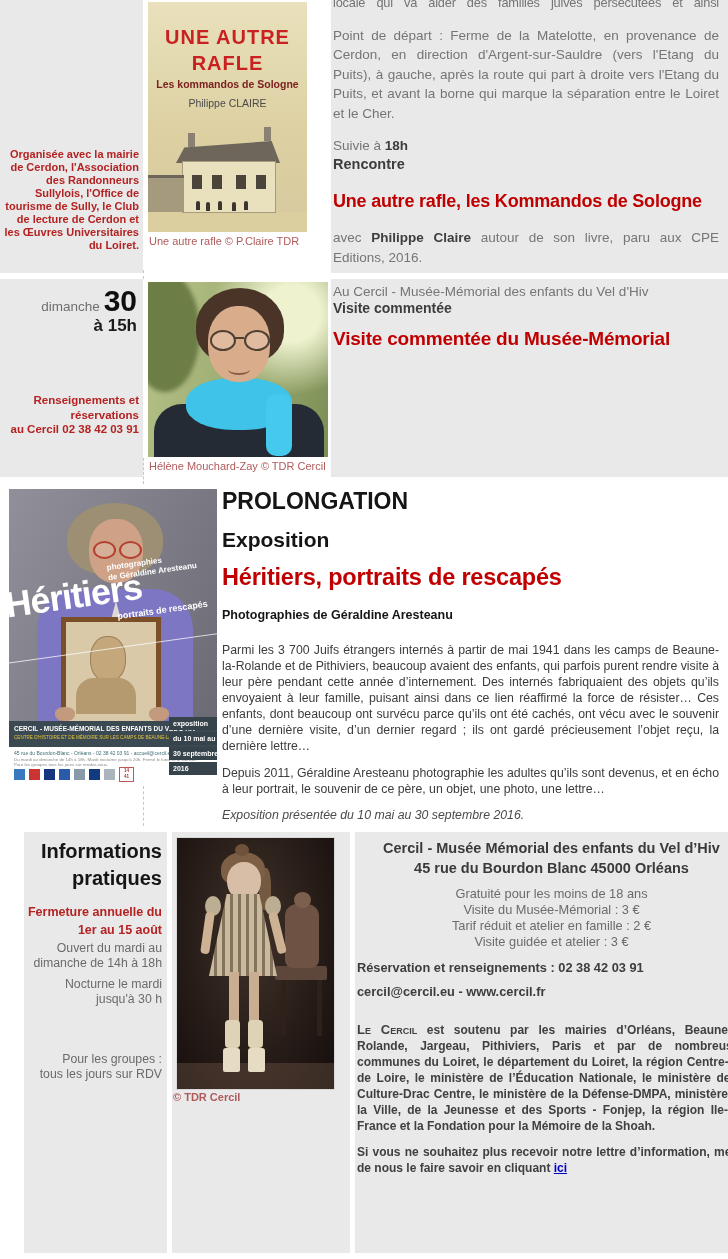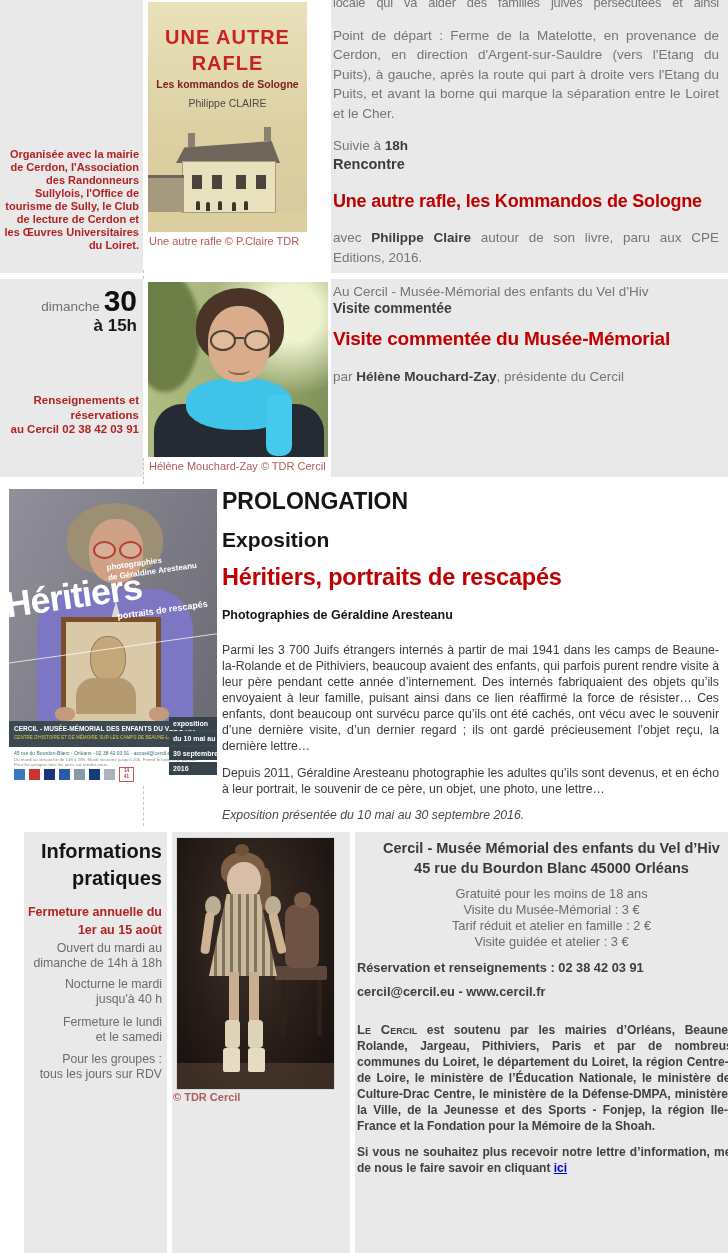--- a/index.html
+++ b/index.html
@@ -181,21 +181,20 @@
         <div class="hel-bridge"></div>
         <div class="hel-smile"></div>
       </div>
       <div class="abs cap" style="left:1px;top:182px;">Hélène Mouchard-Zay © TDR Cercil</div>
     </div>
     <div class="cell" style="left:331px;top:0;width:397px;height:198px;">
       <div class="abs" style="left:2px;top:0;width:386px;">
         <div class="g" style="margin-top:4px;line-height:17px;">Au Cercil - Musée-Mémorial des enfants du Vel d'Hiv</div>
         <div class="gb" style="font-size:14px;line-height:17px;">Visite commentée</div>
         <div class="redh" style="margin-top:11px;font-size:19px;">Visite commentée du Musée-Mémorial</div>
-        <div class="g" style="margin-top:17px;"><span>par </span><span class="gb">Hélène Mouchard-Zay</span><span>, présidente du Cercil</span></div>
       </div>
     </div>
   </div>
 
   <div class="dash" style="left:143px;top:458px;height:26px;"></div>
 
   <div class="abs" style="left:0;top:484px;width:728px;height:342px;background:#fff;">
     <div class="poster">
       <div class="po-hair"></div>
       <div class="po-face"></div>
@@ -255,23 +254,21 @@
 
   <div class="abs" style="left:0;top:832px;width:728px;height:421px;margin-left:24px;">
     <div class="cell" style="left:0;top:0;width:143px;height:421px;">
       <div class="abs pre" style="left:0;top:6px;width:138px;text-align:right;color:#151515;font-weight:bold;font-size:20px;line-height:27px;">Informations
 pratiques</div>
       <div class="abs side-red" style="left:3px;top:71px;width:135px;font-size:12.5px;line-height:18px;">Fermeture annuelle du
 1er au 15 août</div>
       <div class="abs r4g" style="left:0;top:109px;width:138px;">Ouvert du mardi au
 dimanche de 14h à 18h</div>
       <div class="abs r4g" style="left:0;top:145px;width:138px;">Nocturne le mardi
-jusqu'à 40 h</div>
-      <div class="abs r4g" style="left:0;top:183px;width:138px;">Fermeture le lundi
-et le samedi</div>
+jusqu'à 30 h</div>
       <div class="abs r4g" style="left:0;top:220px;width:138px;">Pour les groupes :
 tous les jours sur RDV</div>
     </div>
     <div class="cell" style="left:148px;top:0;width:178px;height:421px;">
       <div class="girl">
         <div class="floor"></div>
         <div class="gtleg" style="left:104px;top:138px;"></div>
         <div class="gtleg" style="left:140px;top:138px;"></div>
         <div class="gtable"></div>
         <div class="doll"></div>

